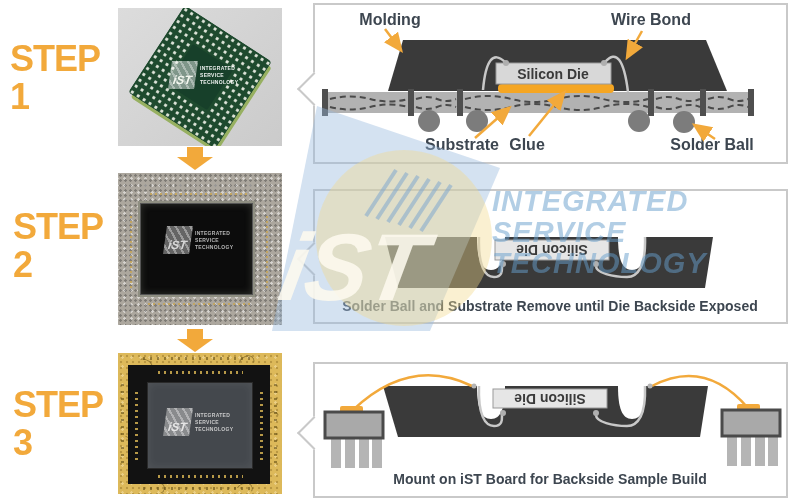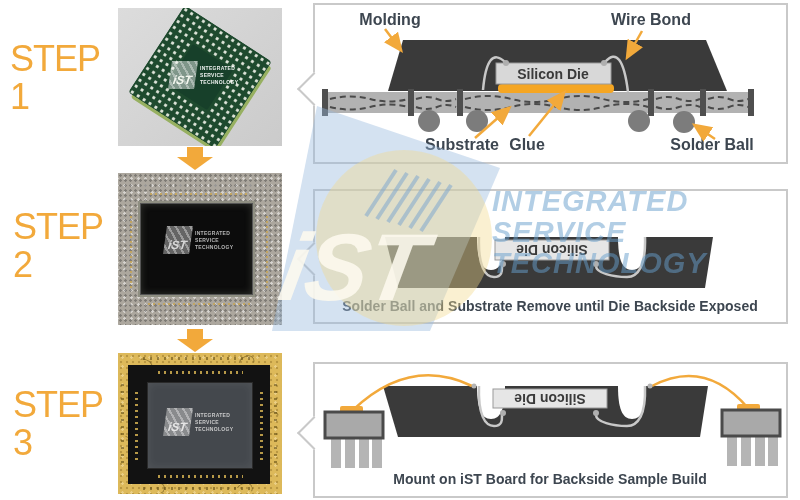--- a/index.html
+++ b/index.html
@@ -1,19 +1,19 @@
 <!DOCTYPE html>
 <html><head>
 <meta charset="utf-8">
 <style>
   html,body{margin:0;padding:0;background:#fff;}
   .canvas{position:relative;width:800px;height:500px;background:#fff;overflow:hidden;
           font-family:"Liberation Sans",sans-serif;}
   
-  .step{position:absolute;color:#F2A93B;font-weight:normal;font-size:36px;line-height:38px;
+  .step{position:absolute;color:#F2A93B;font-weight:bold;font-size:36px;line-height:38px;
         letter-spacing:-1px;}
   .photo{position:absolute;overflow:hidden;}
   .photo1{left:118px;top:8px;width:164px;height:138px;
           background:linear-gradient(135deg,#dcdcdc,#cbcbcb);}
   .chip1{position:absolute;left:50%;top:50%;width:104px;height:104px;margin:-52px 0 0 -52px;
          transform:rotate(33deg);background-color:#1E4A2E;
          background-image:radial-gradient(#dfe5da 1.3px,transparent 1.9px);
          background-size:7px 7px;border-radius:4px;
          box-shadow:4px 4px 0 -1px #97B061;}
   .chip1-core{position:absolute;left:50%;top:50%;width:48px;height:48px;margin:-24px 0 0 -24px;

